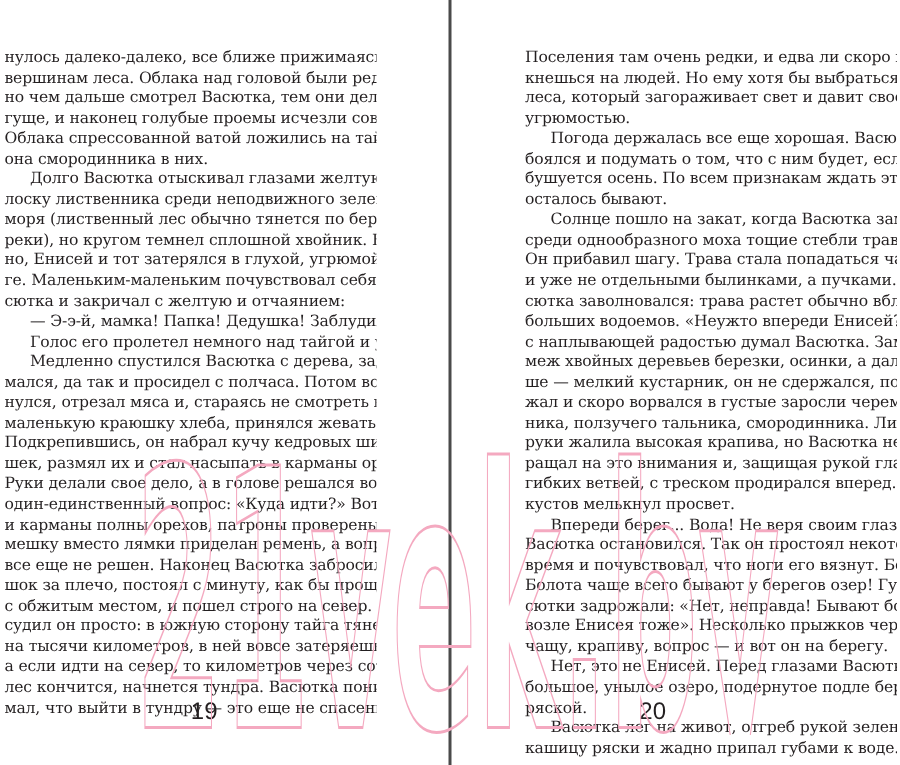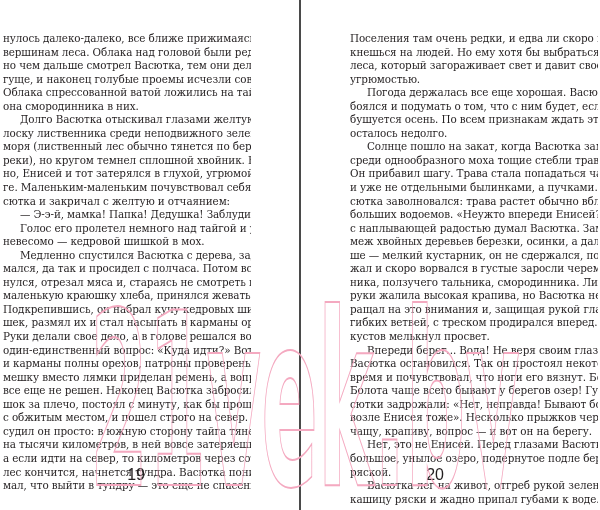--- a/index.html
+++ b/index.html
@@ -57,21 +57,20 @@
         <span class="line last">она смородинника в них.</span>
         <span class="line indent">Долго Васютка отыскивал глазами желтую по-</span>
         <span class="line">лоску лиственника среди неподвижного зеленого</span>
         <span class="line">моря (лиственный лес обычно тянется по берегам</span>
         <span class="line">реки), но кругом темнел сплошной хвойник. Вид-</span>
         <span class="line">но, Енисей и тот затерялся в глухой, угрюмой тай-</span>
         <span class="line">ге. Маленьким-маленьким почувствовал себя Ва-</span>
         <span class="line last">сютка и закричал с желтую и отчаянием:</span>
         <span class="line indent">— Э-э-й, мамка! Папка! Дедушка! Заблудил-</span>
         <span class="line indent">Голос его пролетел немного над тайгой и упал</span>
-        <span class="line last">невесомо — кедровой шишкой в мох.</span>
         <span class="line indent">Медленно спустился Васютка с дерева, заду-</span>
         <span class="line">мался, да так и просидел с полчаса. Потом встрях-</span>
         <span class="line">нулся, отрезал мяса и, стараясь не смотреть на</span>
         <span class="line">маленькую краюшку хлеба, принялся жевать.</span>
         <span class="line">Подкрепившись, он набрал кучу кедровых ши-</span>
         <span class="line">шек, размял их и стал насыпать в карманы орехи.</span>
         <span class="line">Руки делали свое дело, а в голове решался вопрос,</span>
         <span class="line">один-единственный вопрос: «Куда идти?» Вот уж</span>
         <span class="line">и карманы полны орехов, патроны проверены, к</span>
         <span class="line">мешку вместо лямки приделан ремень, а вопрос</span>
@@ -91,21 +90,21 @@
 
   <div class="page page-right">
     <div class="text-block" id="right-text">
         <span class="line">Поселения там очень редки, и едва ли скоро нат-</span>
         <span class="line">кнешься на людей. Но ему хотя бы выбраться из</span>
         <span class="line">леса, который загораживает свет и давит своей</span>
         <span class="line last">угрюмостью.</span>
         <span class="line indent">Погода держалась все еще хорошая. Васютка</span>
         <span class="line">боялся и подумать о том, что с ним будет, если раз-</span>
         <span class="line">бушуется осень. По всем признакам ждать этого</span>
-        <span class="line last">осталось недолго.</span>
+        <span class="line last">осталось бывают.</span>
         <span class="line indent">Солнце пошло на закат, когда Васютка заметил</span>
         <span class="line">среди однообразного моха тощие стебли травы.</span>
         <span class="line">Он прибавил шагу. Трава стала попадаться чаще,</span>
         <span class="line">и уже не отдельными былинками, а пучками. Ва-</span>
         <span class="line">сютка заволновался: трава растет обычно вблизи</span>
         <span class="line">больших водоемов. «Неужто впереди Енисей?» —</span>
         <span class="line">с наплывающей радостью думал Васютка. Заметив</span>
         <span class="line">меж хвойных деревьев березки, осинки, а даль-</span>
         <span class="line">ше — мелкий кустарник, он не сдержался, побе-</span>
         <span class="line">жал и скоро ворвался в густые заросли черемуш-</span>

